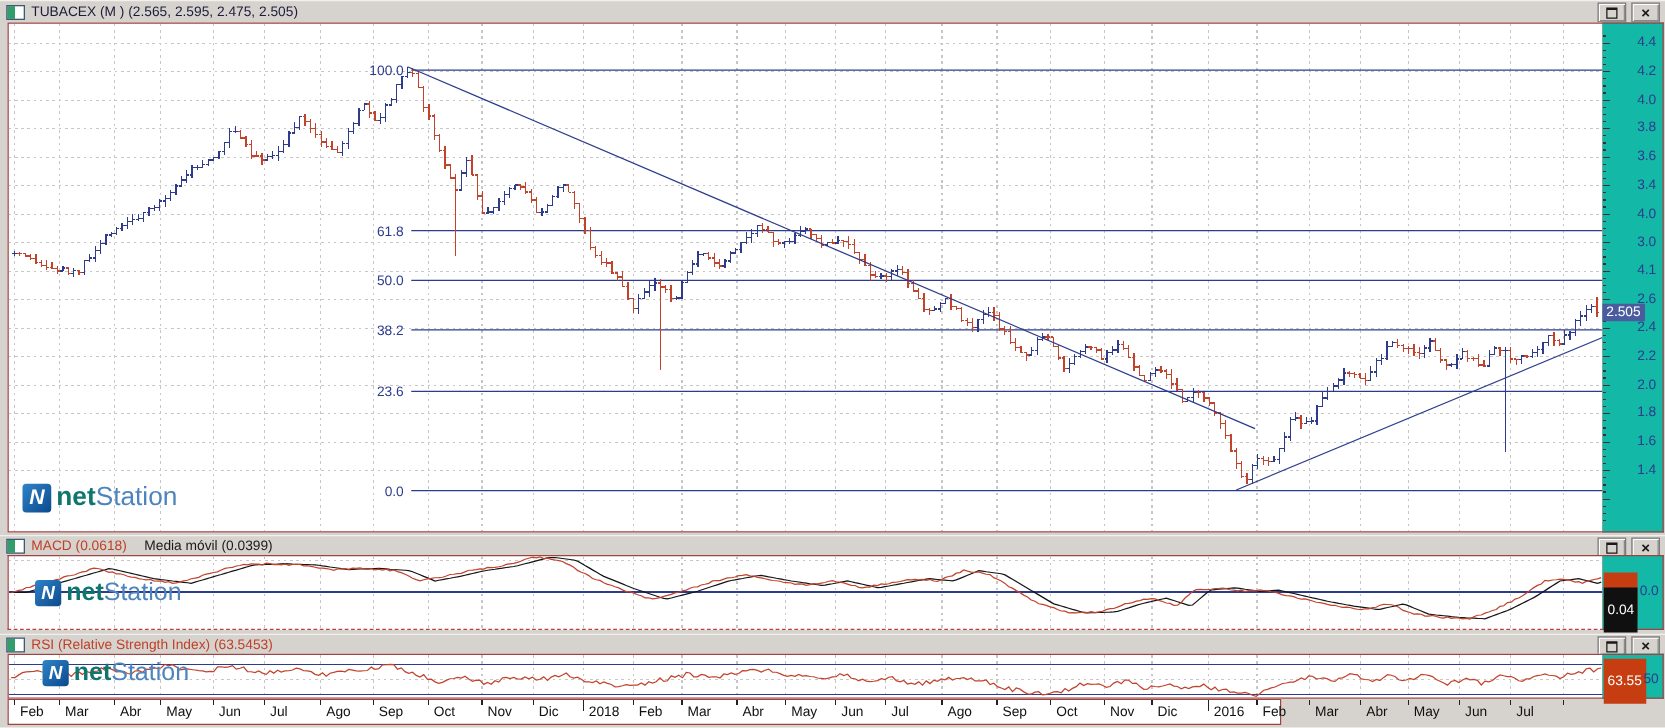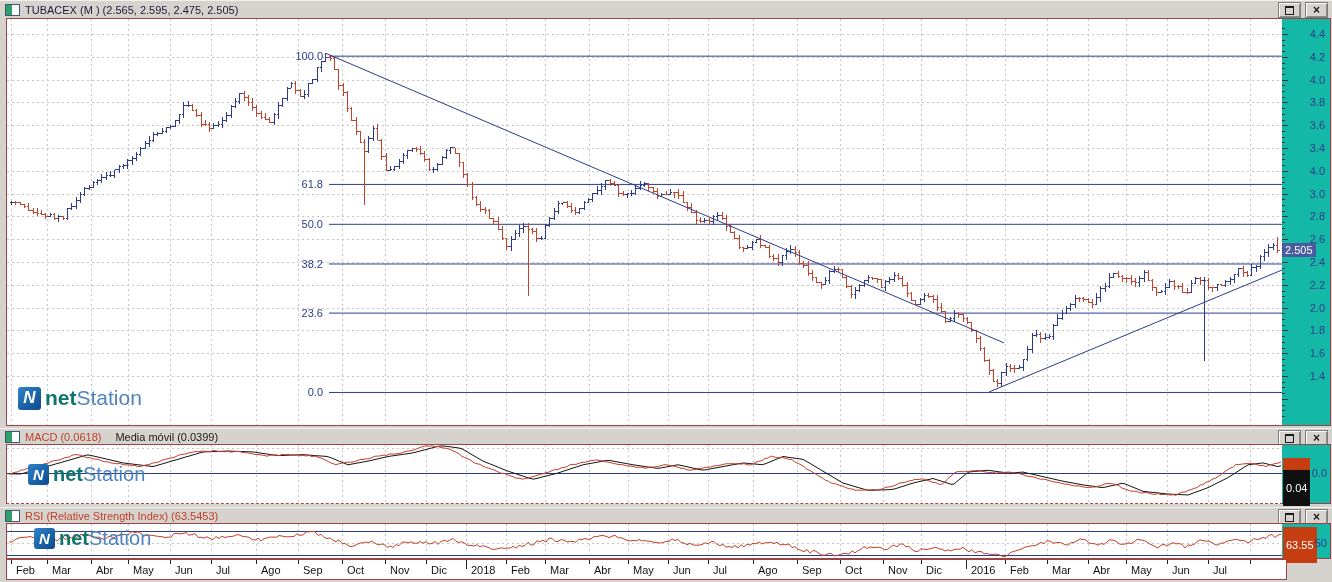--- a/index.html
+++ b/index.html
@@ -221,21 +221,21 @@
       <line x1="0" y1="397.3999999999991" x2="3" y2="397.3999999999991" stroke="#333"></line>
     </svg>
     <span class="tickLabel" style="top:9px">4.4</span>
     <span class="tickLabel" style="top:32px">4.2</span>
     <span class="tickLabel" style="top:55px">4.0</span>
     <span class="tickLabel" style="top:77px">3.8</span>
     <span class="tickLabel" style="top:100px">3.6</span>
     <span class="tickLabel" style="top:123px">3.4</span>
     <span class="tickLabel" style="top:146px">4.0</span>
     <span class="tickLabel" style="top:169px">3.0</span>
-    <span class="tickLabel" style="top:191px">2.8</span>
+    <span class="tickLabel" style="top:191px">4.1</span>
     <span class="tickLabel" style="top:214px">2.6</span>
     <span class="tickLabel" style="top:237px">2.4</span>
     <span class="tickLabel" style="top:260px">2.2</span>
     <span class="tickLabel" style="top:283px">2.0</span>
     <span class="tickLabel" style="top:305px">1.8</span>
     <span class="tickLabel" style="top:328px">1.6</span>
     <span class="tickLabel" style="top:351px">1.4</span>
     <span class="pricetag" style="top:224px">2.505</span>
   </div>
 <div class="ns-logo" style="left:18px;top:386px;">
@@ -367,21 +367,21 @@
 <div class="axisbox" id="rsi-axis" style="left:1282px;top:523px;width:49px;height:36px;">
   <span class="valtag orange" style="left:1px;top:3px;">63.55</span>
   <span class="axistext" style="right:3px;top:13px;">50</span>
 </div>
 <div class="ns-logo ns-sm" style="left:34px;top:527px;">
   <span class="ns-icon">N</span>
   <span class="ns-net">net</span>
   <span class="ns-station">Station</span>
 </div>
 
-<div class="plot" id="x-axis" style="left:6px;top:559px;width:1281px;height:21px;">
+<div class="plot" id="x-axis" style="left:6px;top:559px;width:1019px;height:21px;">
     <svg width="1279" height="19" style="position:absolute;left:0;top:0;" shape-rendering="crispEdges">
       <line x1="4.5" y1="0" x2="4.5" y2="4" stroke="#222"></line>
       <line x1="40.5" y1="0" x2="40.5" y2="4" stroke="#222"></line>
       <line x1="84.5" y1="0" x2="84.5" y2="4" stroke="#222"></line>
       <line x1="121.5" y1="0" x2="121.5" y2="4" stroke="#222"></line>
       <line x1="163.5" y1="0" x2="163.5" y2="4" stroke="#222"></line>
       <line x1="204.5" y1="0" x2="204.5" y2="4" stroke="#222"></line>
       <line x1="249.5" y1="0" x2="249.5" y2="4" stroke="#222"></line>
       <line x1="291.5" y1="0" x2="291.5" y2="4" stroke="#222"></line>
       <line x1="335.5" y1="0" x2="335.5" y2="4" stroke="#222"></line>

